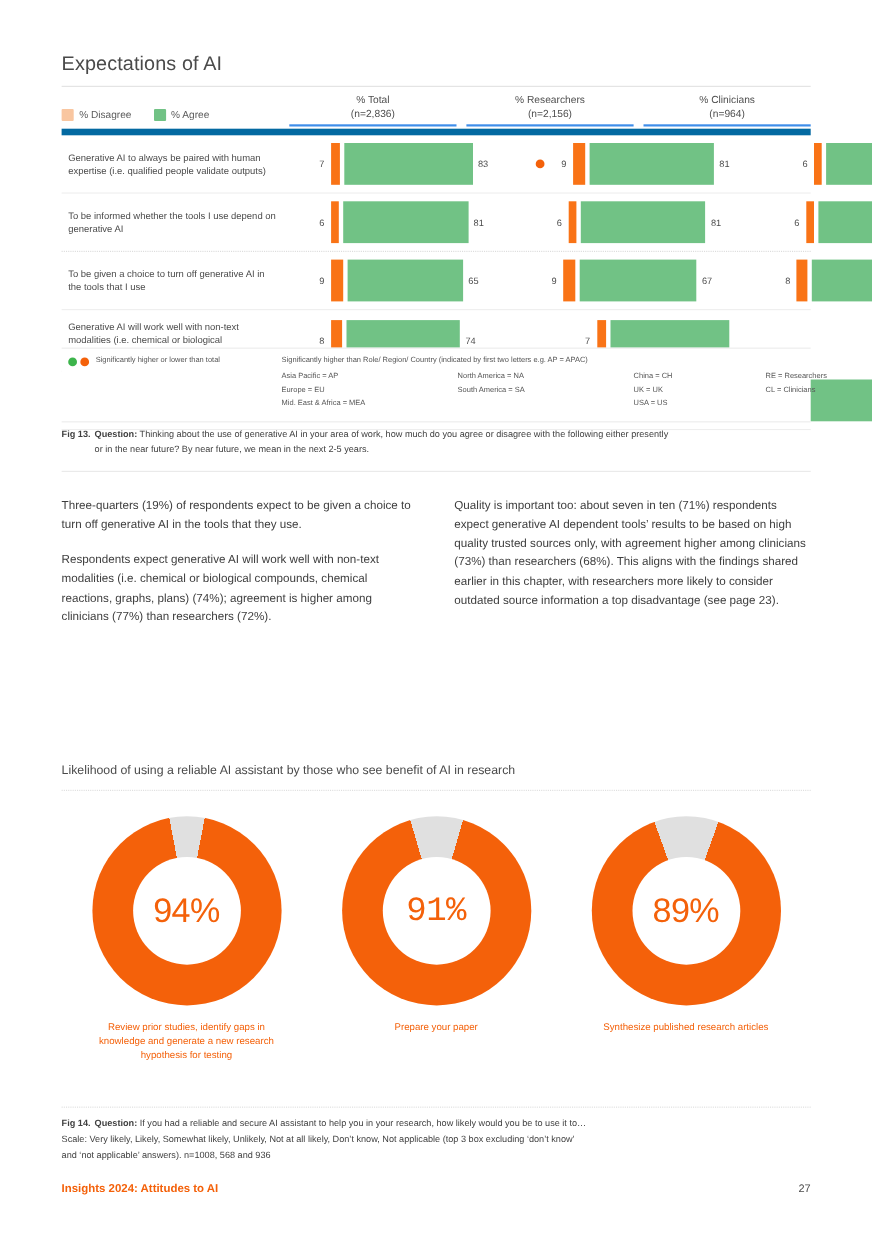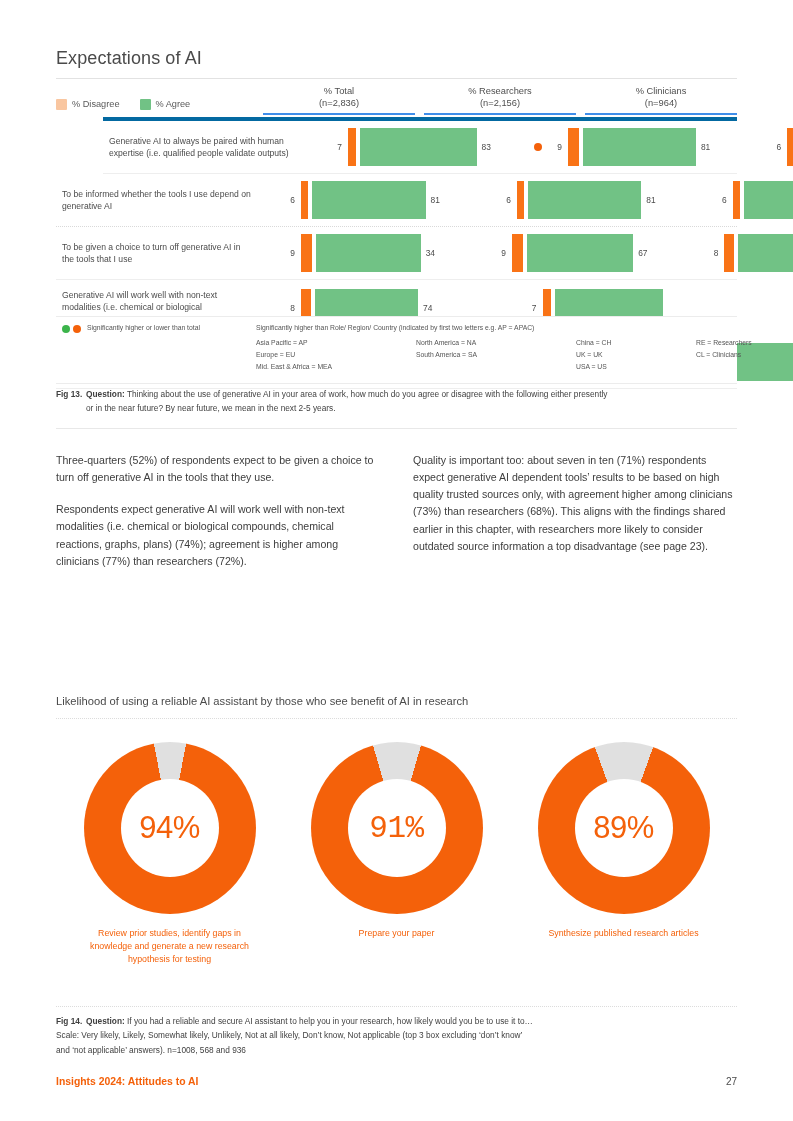--- a/index.html
+++ b/index.html
@@ -42,21 +42,21 @@
 
   .head-underline { display:flex; height:4px; }
   .head-underline .ul-spacer { width:207px; flex:0 0 207px; }
   .head-underline .ul { flex:1 1 0; border-top:2px solid #3f8eea; }
   .head-underline .ul + .ul { margin-left:9px; }
 
   
   .rows { border-top:0; }
   .row { display:flex; align-items:stretch; border-bottom:1px solid #eeeeee; }
   .row.dotted { border-bottom:1px dotted #d9d9d9; }
-  .row:first-child { border-top:4px solid #0369a1;margin-left:47px; }
+  .row:first-child { border-top:6px solid #0369a1; }
 
   .rowlabel {
     width:207px; flex:0 0 207px;
     font-size:8.6px; line-height:1.45; color:#4b4b4b;
     padding:9px 12px 9px 6px;
     display:flex; align-items:center;
   }
 
   .cell {
     flex:1 1 0; position:relative;
@@ -259,21 +259,21 @@
           </div>
         </div>
         <div class="row">
           <div class="rowlabel">To be given a choice to turn off generative AI in the tools that I use</div>
           <div class="cell">
             <div class="dot-left"></div>
             <div class="dis-num">9</div>
             <div class="barwrap">
               <div class="bar-dis" style="width: 10.71px;"></div>
               <div class="bar-agr" style="width: 105px;"></div>
-              <span class="agr-num">34</span>
+              <span class="agr-num">65</span>
             </div>
             <div class="sig-right"></div>
           </div>
           <div class="cell">
             <div class="dot-left"></div>
             <div class="dis-num">9</div>
             <div class="barwrap">
               <div class="bar-dis" style="width: 10.71px;"></div>
               <div class="bar-agr" style="width: 106.4px;"></div>
               <span class="agr-num">67</span>
@@ -387,21 +387,21 @@
     <div class="cap-line">
       <span class="figlbl">Fig 13.</span>
       <span class="capbody"><b>Question:</b> <span>Thinking about the use of generative AI in your area of work, how much do you agree or disagree with the following either presently</span></span>
     </div>
     <div class="indent">or in the near future? By near future, we mean in the next 2-5 years.</div>
   </div>
   <div class="cap-rule"></div>
 
   <div class="body-cols">
     <div class="bcol">
-      <p>Three-quarters (52%) of respondents expect to be given a choice to turn off generative AI in the tools that they use.</p>
+      <p>Three-quarters (19%) of respondents expect to be given a choice to turn off generative AI in the tools that they use.</p>
       <p>Respondents expect generative AI will work well with non-text modalities (i.e. chemical or biological compounds, chemical reactions, graphs, plans) (74%); agreement is higher among clinicians (77%) than researchers (72%).</p>
     </div>
     <div class="bcol">
       <p>Quality is important too: about seven in ten (71%) respondents expect generative AI dependent tools’ results to be based on high quality trusted sources only, with agreement higher among clinicians (73%) than researchers (68%). This aligns with the findings shared earlier in this chapter, with researchers more likely to consider outdated source information a top disadvantage (see page 23).</p>
     </div>
   </div>
 
   <div class="fig14-title">Likelihood of using a reliable AI assistant by those who see benefit of AI in research</div>
   <div class="fig14-rule"></div>
 

